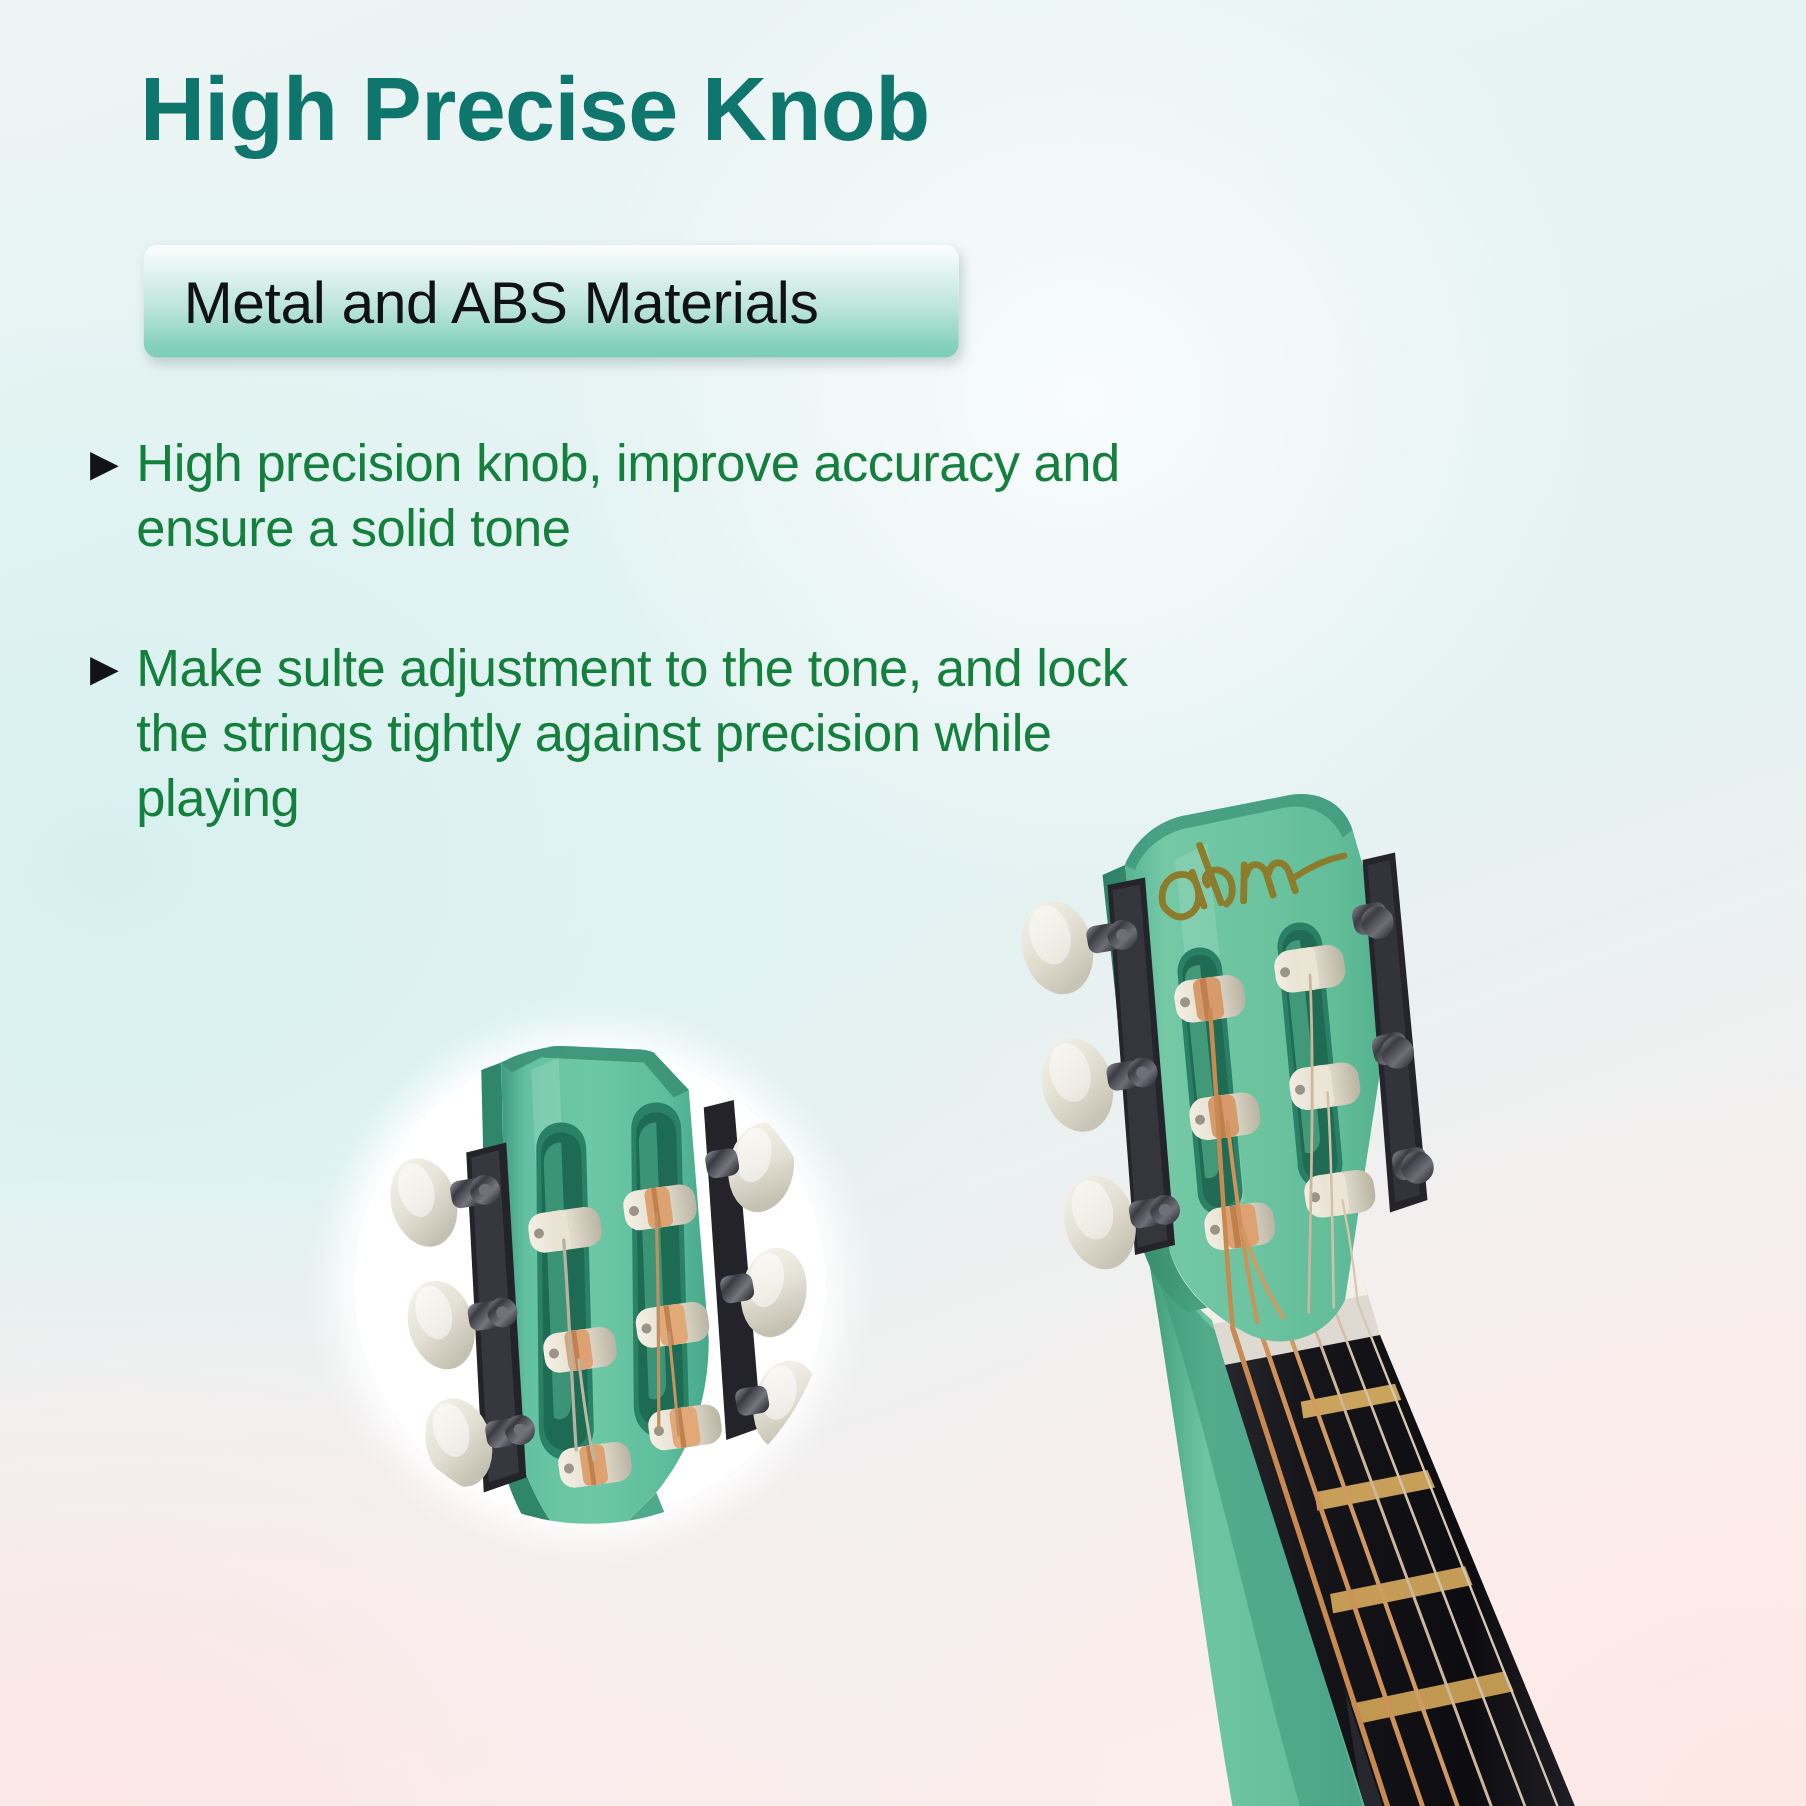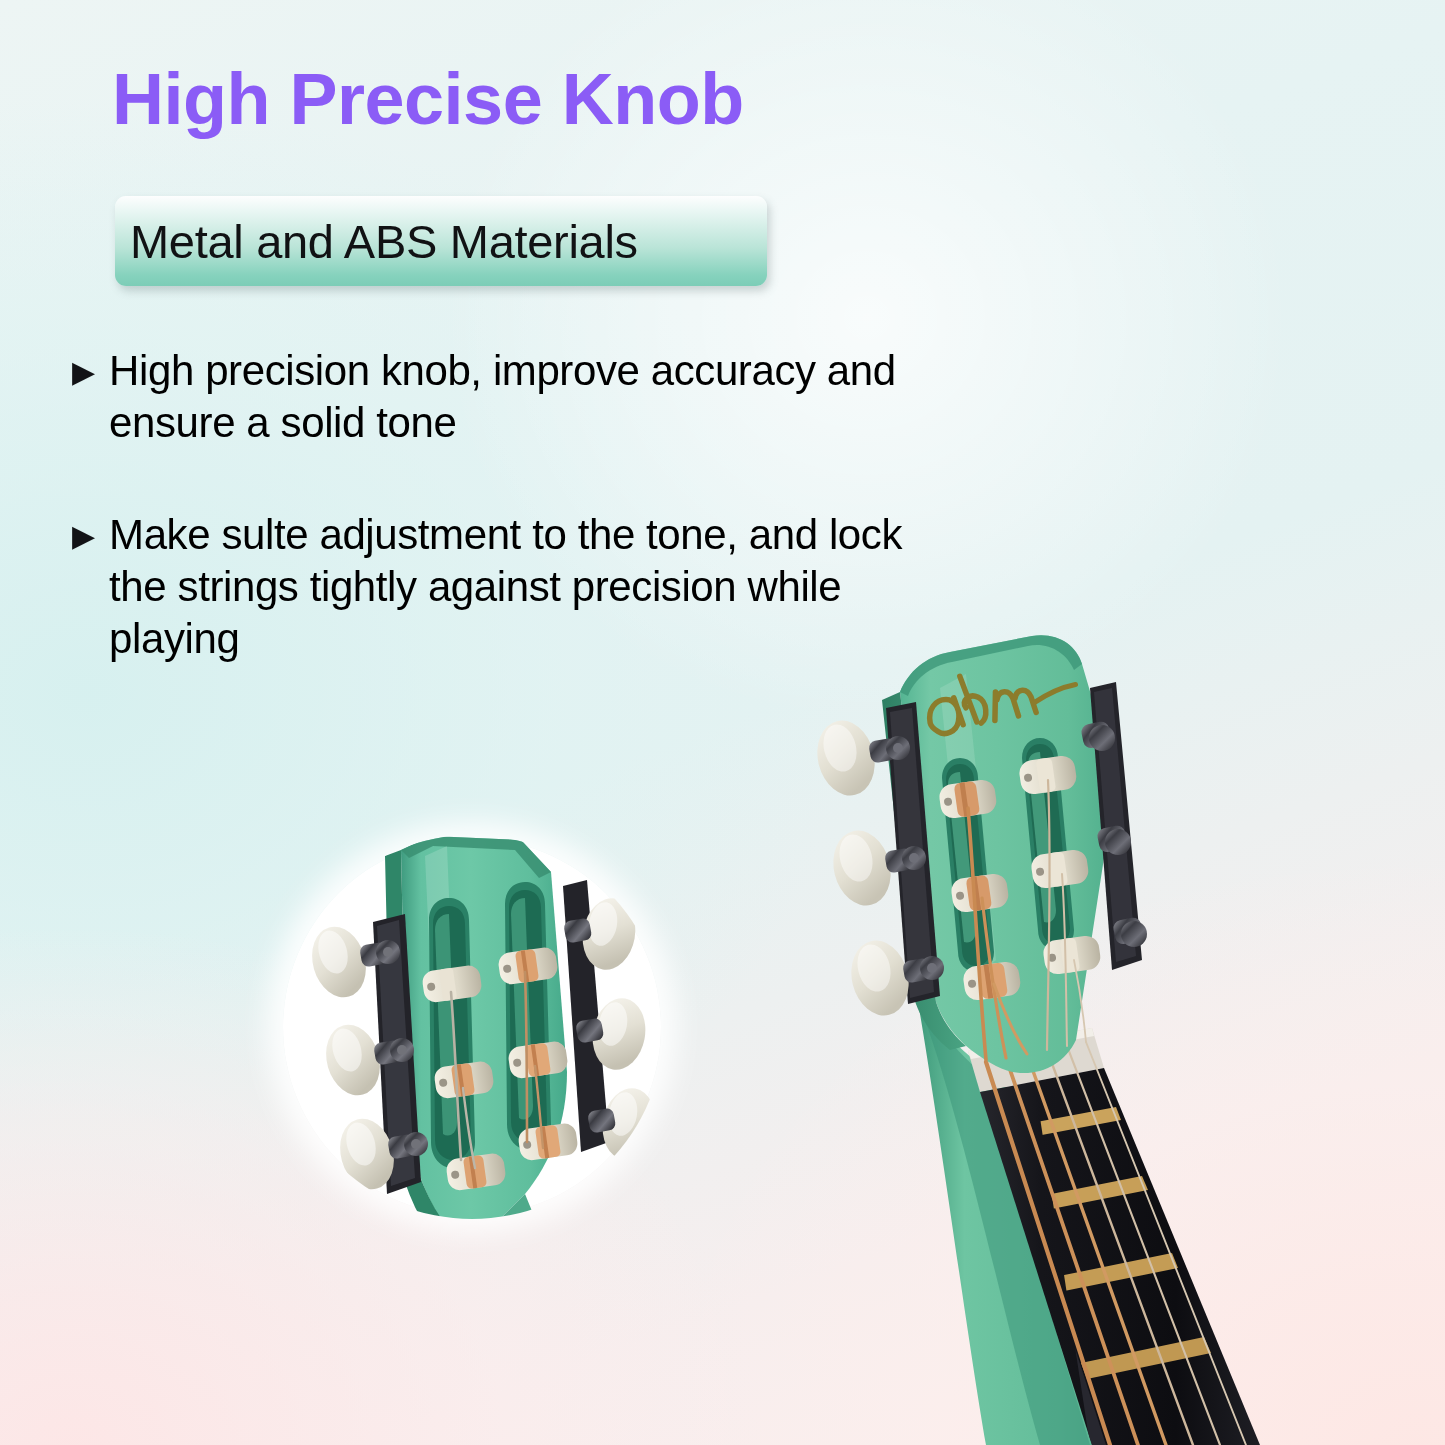--- a/index.html
+++ b/index.html
@@ -27,55 +27,55 @@
     background:radial-gradient(ellipse 60% 45% at 5% 100%, rgba(253,230,230,0.95) 0%, rgba(253,236,236,0.5) 50%, rgba(255,245,245,0) 80%);
   }
   .bg-pinkbr{
     background:radial-gradient(ellipse 65% 50% at 98% 100%, rgba(253,231,228,0.95) 0%, rgba(253,238,236,0.5) 50%, rgba(255,246,245,0) 82%);
   }
   .bg-white{
     background:radial-gradient(ellipse 42% 40% at 60% 22%, rgba(255,255,255,0.75) 0%, rgba(255,255,255,0) 70%);
   }
   
   .headline{
-    position:absolute; left:112px; top:62px;
+    position:absolute; left:112px; top:51px;
     font-size:72px; font-weight:700;
     letter-spacing:-0.5px;
-    color:#8b5cf6;
+    color:#0f766e;
     line-height:1.05;
     white-space:nowrap;
   }
   
   .badge{
     position:absolute; left:115px; top:196px;
     width:652px; height:90px;
     border-radius:11px;
     background:linear-gradient(180deg,#fdfefe 0%, #eaf7f4 16%, #b9e4d7 58%, #86d2bd 88%, #7ccdb7 100%);
     box-shadow:3px 5px 9px rgba(90,110,110,0.28);
     display:flex; align-items:center;
   }
   .badge-label{
-    padding-left:15px;
+    padding-left:32px;
     font-size:47px; font-weight:400;
     color:#111214;
     letter-spacing:-0.3px;
     white-space:nowrap;
   }
   
   .bullets{ position:absolute; left:72px; top:345px; width:860px; }
   .bullet{ display:flex; align-items:flex-start; margin-bottom:60px; }
   .bullet-marker{
     flex:0 0 auto;
     font-size:30px; line-height:54px;
     color:#121316;
     margin-right:14px;
   }
   .bullet-text{
     font-size:42px; line-height:52px;
-    color:#000000;
+    color:#15803d;
     letter-spacing:-0.4px;
     font-weight:400;
   }
   
   .inset-circle{
     position:absolute; left:283px; top:838px;
     width:378px; height:378px;
     border-radius:50%;
     background:radial-gradient(circle at 50% 45%, #ffffff 0%, #ffffff 72%, #fcfdfd 88%, rgba(255,255,255,0.85) 100%);
     box-shadow:0 0 28px 16px rgba(255,255,255,0.9);

